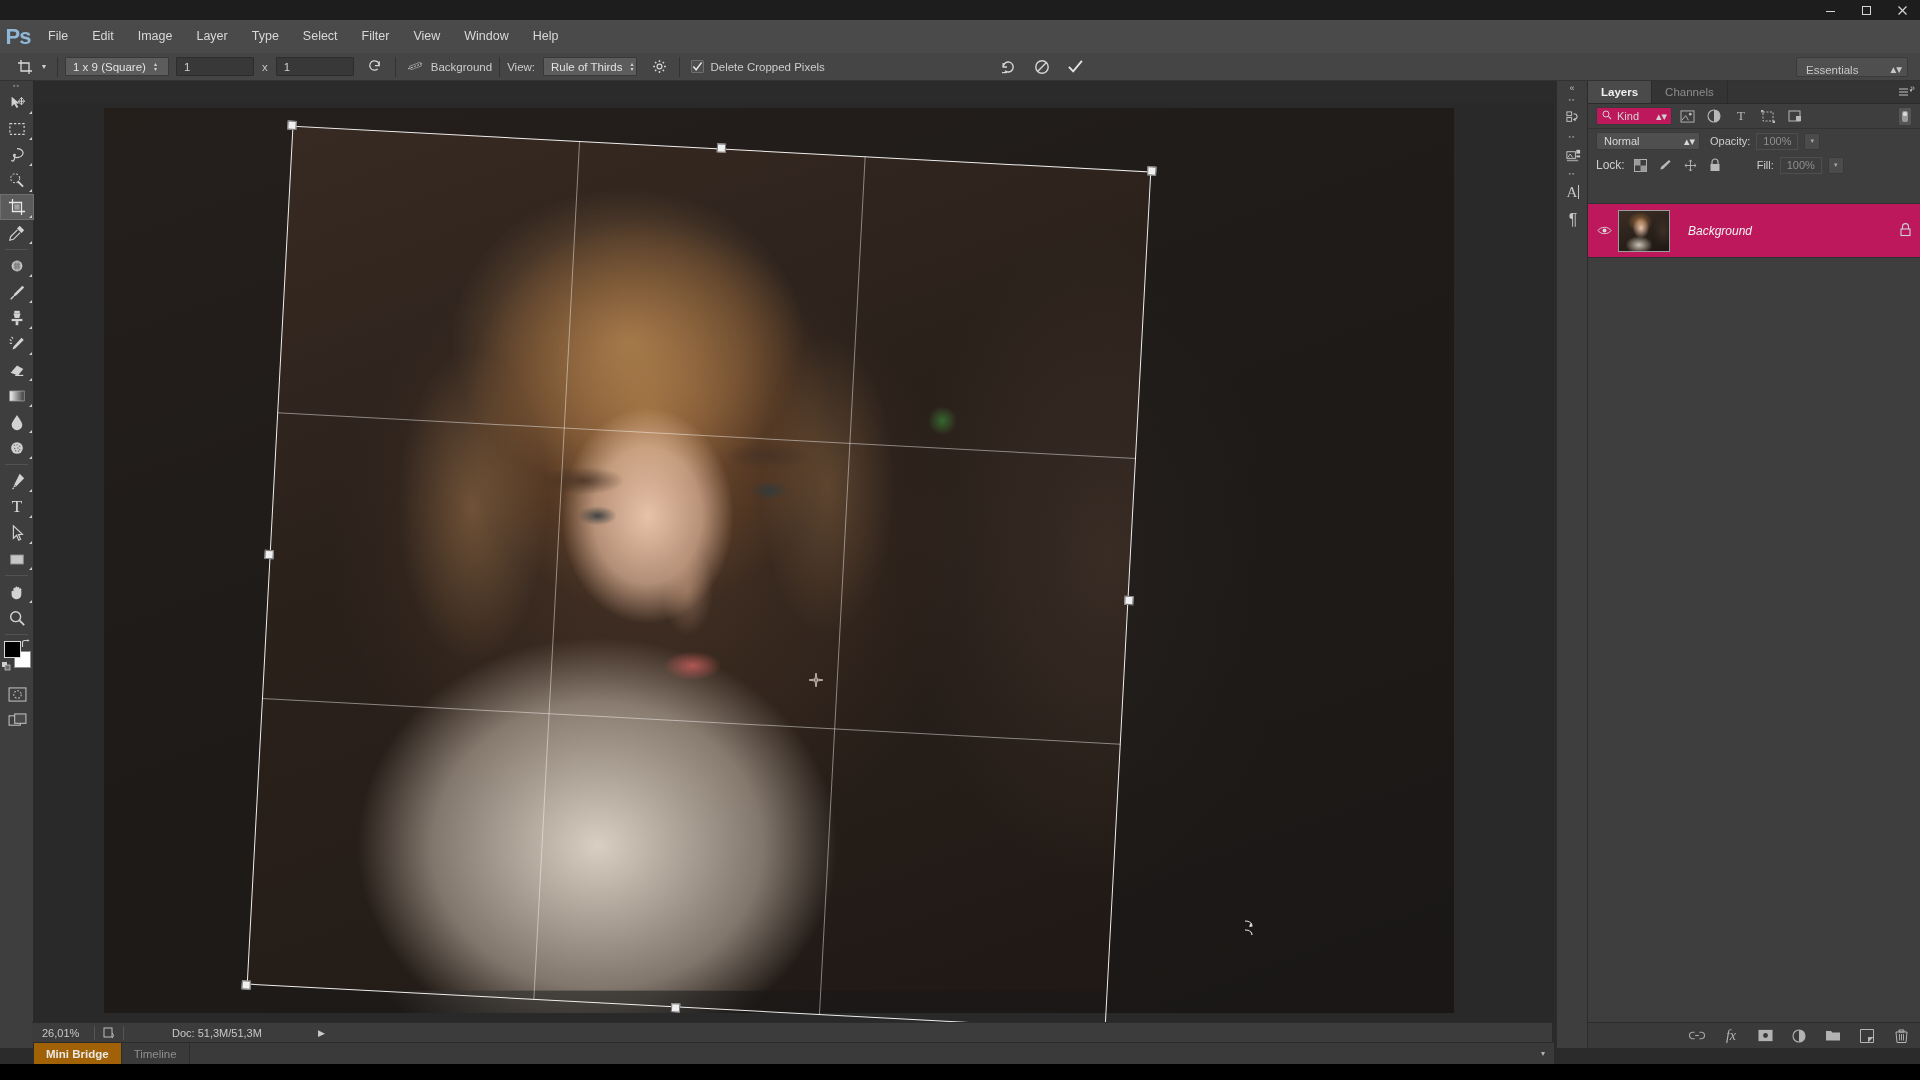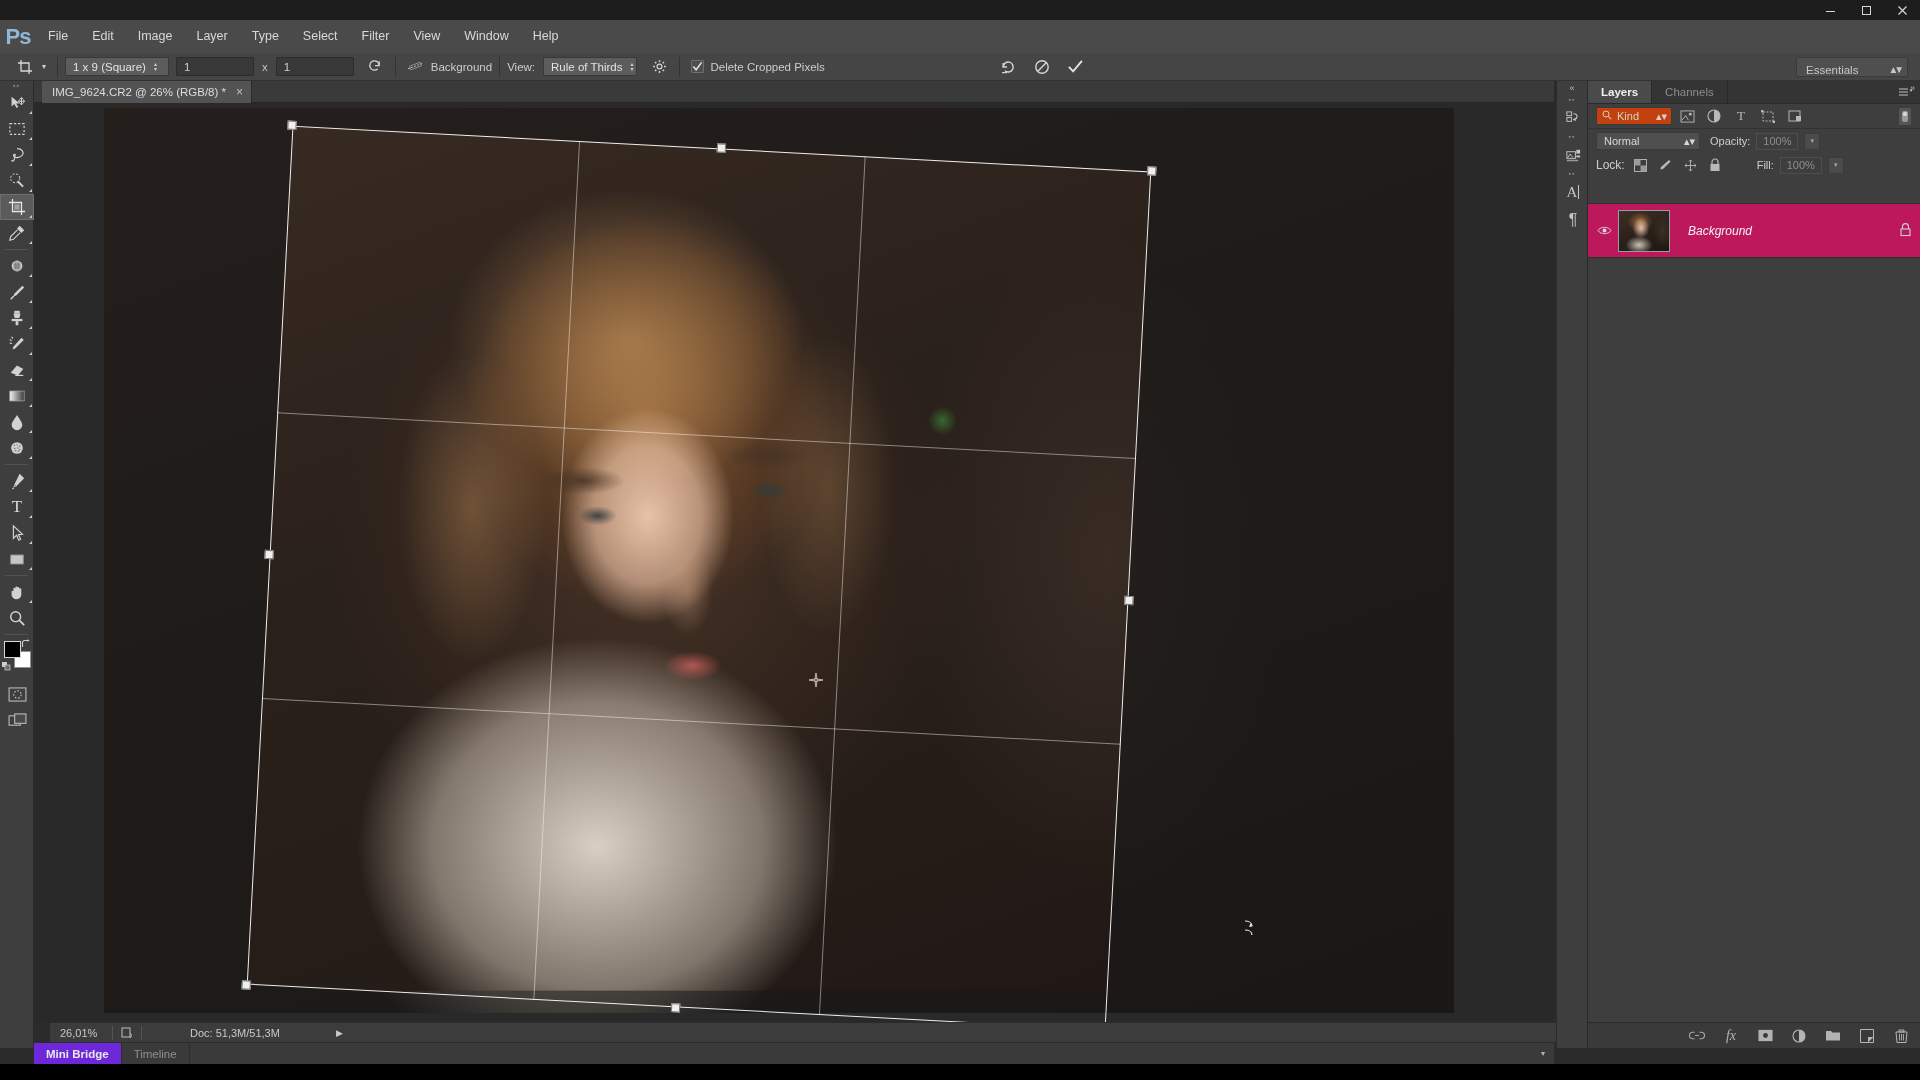--- a/index.html
+++ b/index.html
@@ -189,39 +189,39 @@
   .h-bl{left:-5px; bottom:-5px;}
   .h-tc{left:50%; margin-left:-5px; top:-5px;} .h-bc{left:50%; margin-left:-5px; bottom:-5px;}
   .h-ml{left:-5px; top:50%; margin-top:-5px;} .h-mr{right:-5px; top:50%; margin-top:-5px;}
   .rot-center {
     position:absolute; left:705px; top:565px; width:14px; height:14px;
   }
   .cursor-mark { position:absolute; left:1138px; top:812px; width:14px; height:16px; }
 
   
   .statusbar {
-    position:absolute; left:50px; top:1022px; width:1520px; height:20px;
+    position:absolute; left:32px; top:1022px; width:1520px; height:20px;
     background:#3c3c3c; border-top:1px solid #2b2b2b;
     display:flex; align-items:center; font-size:11px; color:#c8c8c8;
   }
   .zoomfield { width:62px; padding-left:10px; }
   .sb-sep { width:1px; height:14px; background:#555; }
   .docinfo { padding-left:48px; color:#c8c8c8; }
   .sb-arrow { margin-left:56px; color:#c9c9c9; font-size:9px; }
 
   
   .bottombar {
     position:absolute; left:34px; top:1042px; width:1520px; height:22px;
     background:#3a3a3a; border-top:1px solid #2b2b2b; display:flex; align-items:center;
   }
   .btab {
     height:22px; display:flex; align-items:center; padding:0 12px;
     font-size:11.5px; color:#8f8f8f; border-right:1px solid #2d2d2d;
   }
-  .btab.active { background:#6d28d9; color:#e8e8e8; font-weight:bold; }
+  .btab.active { background:#a16207; color:#e8e8e8; font-weight:bold; }
   .bottombar .grow { flex:1; }
   .bb-caret { padding-right:9px; font-size:8px; color:#b4b4b4; }
 
   
   .dock-mini {
     position:absolute; left:1556px; top:81px; width:32px; height:967px;
     background:#3e3e3e; border-right:1px solid #2b2b2b; border-left:1px solid #2b2b2b;
   }
   .dm-collapse { height:14px; display:flex; align-items:center; justify-content:center;
     font-size:9px; color:#bdbdbd; }
@@ -243,21 +243,21 @@
     color:#8d8d8d; border-right:1px solid #2a2a2a;
   }
   .ptab.active { background:#4a4a4a; color:#f0f0f0; font-weight:bold; }
   .panel-menu { position:absolute; right:7px; top:6px; }
 
   .filter-row {
     height:25px; display:flex; align-items:center; padding:0 8px; gap:3px;
     border-bottom:1px solid #323232;
   }
   .kind-combo {
-    height:18px; background:#c2410c; border:1px solid #3a3a3a; border-radius:2px;
+    height:18px; background:#be185d; border:1px solid #3a3a3a; border-radius:2px;
     display:flex; align-items:center; padding:0 4px 0 5px; gap:5px;
     color:#d2d2d2; font-size:11px; min-width:76px;
   }
   .filter-icon { width:24px; height:20px; display:flex; align-items:center; justify-content:center; }
   .toggle-pill {
     margin-left:auto; width:14px; height:19px; background:#555; border:1px solid #3d3d3d;
     border-radius:2px; display:flex; align-items:center; justify-content:center;
   }
 
   .mode-row, .lock-row {
@@ -431,26 +431,20 @@
           <path d="M1.8 8.4 L5.8 12.6 L14 2.8" stroke="#e3e3e3" stroke-width="1.8" fill="none"></path>
         </svg>
     </div>
 
     <div class="workspace-combo">
       <span>Essentials</span>
       <span class="stepper"><span>▴</span><span>▾</span></span>
     </div>
   </div>
 
-  <div class="tabbar">
-    <div class="doctab">
-      <span>IMG_9624.CR2 @ 26% (RGB/8) *</span>
-      <span class="tab-close">×</span>
-    </div>
-  </div>
 
   <div class="toolbar">
     <div class="tb-grip">▪▪</div>
 
     <div class="tool">
       <svg width="18" height="18" viewBox="0 0 20 20">
         <path d="M4 3 L4 14 L7 11 L9.5 15.5 L11.5 14.5 L9 10.5 L13 10.5 Z" fill="#d2d2d2"></path>
         <path d="M15 4 V12 M11.5 8 H18.5 M15 4 l-1.8 1.8 M15 4 l1.8 1.8 M15 12 l-1.8-1.8 M15 12 l1.8-1.8 M11.5 8 l1.8-1.8 M11.5 8 l1.8 1.8 M18.5 8 l-1.8-1.8 M18.5 8 l-1.8 1.8" stroke="#d2d2d2" stroke-width="1.1" fill="none"></path>
       </svg>
       <span class="corner"></span>

